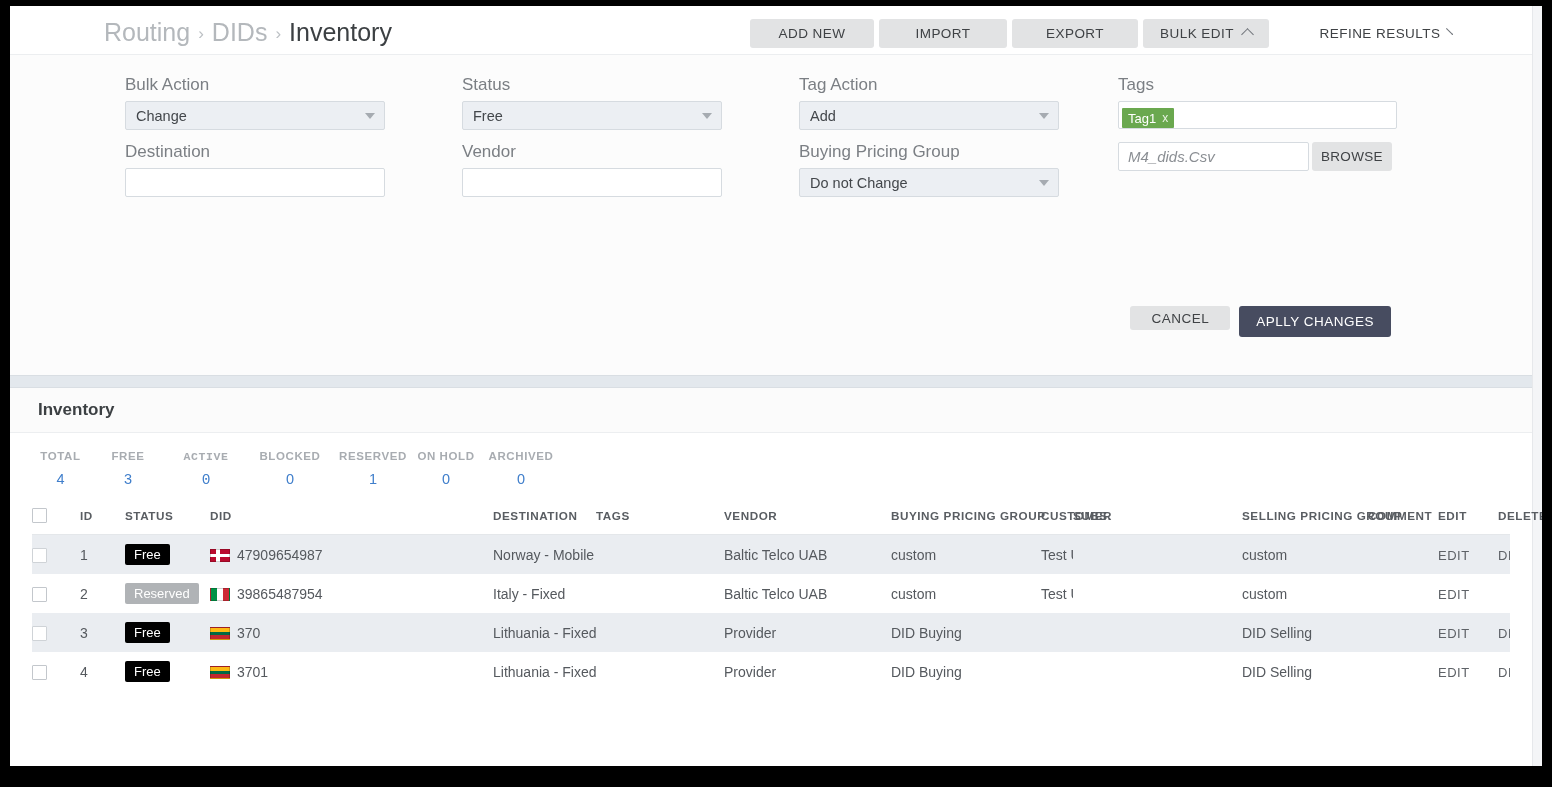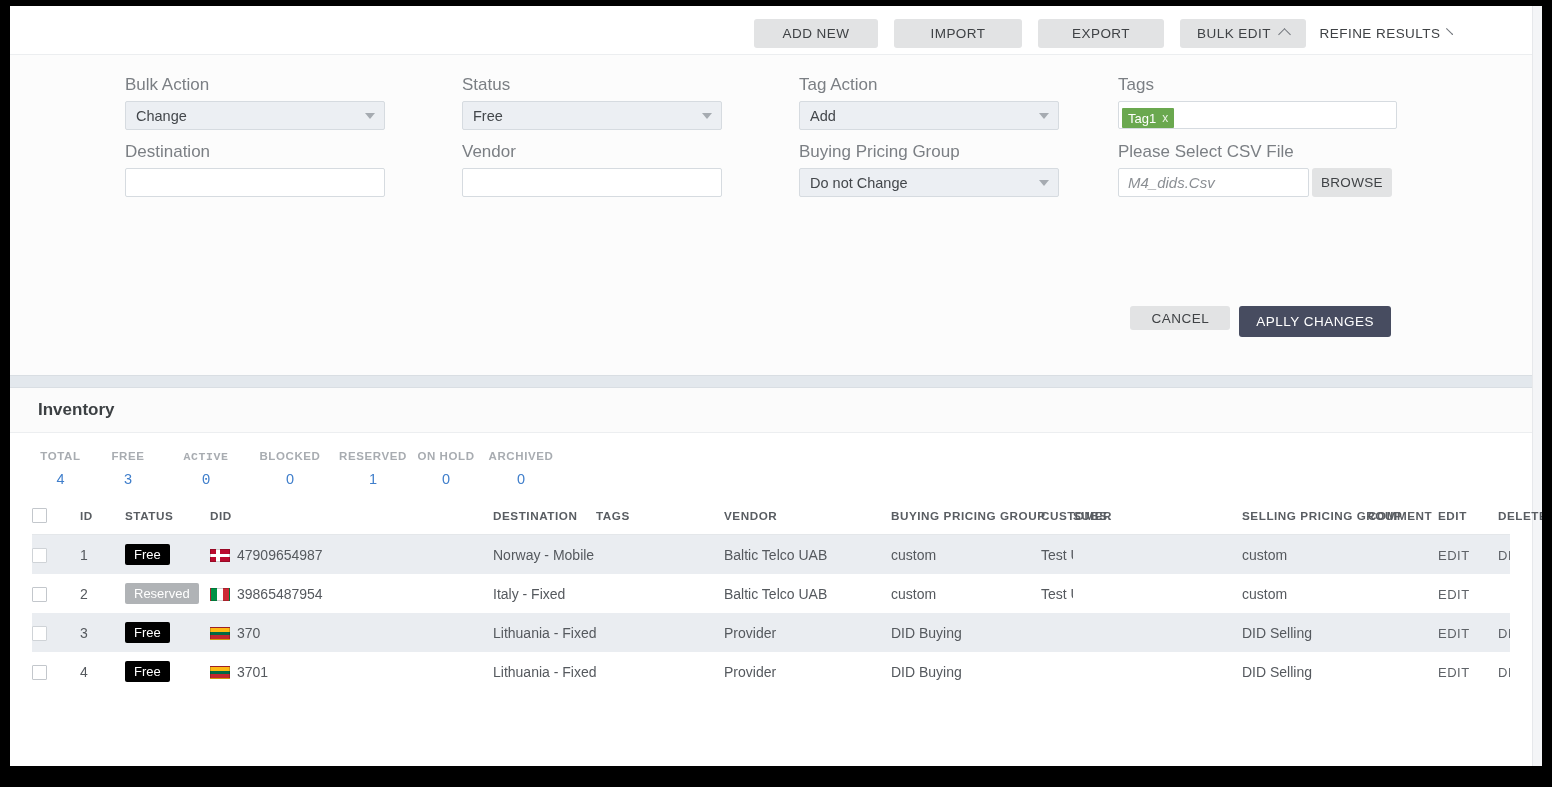--- a/index.html
+++ b/index.html
@@ -56,21 +56,21 @@
     font-size: 17px;
     padding: 0 8px;
     position: relative;
     top: -2px;
   }
 
   .topactions {
     position: absolute;
     right: 84px; top: 13px;
     display: flex;
-    gap: 16px;
+    gap: 5px;
     align-items: center;
   }
   .btn-top {
     background: #e2e3e4;
     border: none;
     border-radius: 3px;
     color: #3f4245;
     font-family: "Liberation Sans", sans-serif;
     font-size: 13.5px;
     letter-spacing: 0.45px;
@@ -80,21 +80,21 @@
     display: flex;
     align-items: center;
     justify-content: center;
     gap: 9px;
     white-space: nowrap;
   }
   .btn-top.w-addnew { width: 124px; }
   .btn-top.w-import { width: 128px; }
   .btn-top.w-export { width: 126px; }
   .btn-top.w-bulk   { width: 126px; }
-  .btn-top.w-refine { background: #ffffff; width: 126px; padding: 0 10px; }
+  .btn-top.w-refine { background: #ffffff; width: 126px; padding: 0 10px; margin-left: 48px; }
   .chev {
     display: inline-block;
     width: 9px; height: 9px;
     border-left: 1.6px solid #70747a;
     border-bottom: 1.6px solid #70747a;
     position: relative;
     top: -2px;
   }
   .chev.up   { transform: rotate(135deg); top: 1px; }
   .chev.down { transform: rotate(-45deg); top: -2px; }
@@ -346,20 +346,23 @@
 </style>
 </head>
 <body>
 
 <div id="frame">
   <div id="scrolltrack"></div>
 
   <div id="page">
 
     <div class="topbar">
+      <div class="breadcrumb">
+        <span class="crumb">Routing</span><span class="sep">›</span><span class="crumb">DIDs</span><span class="sep">›</span><span class="crumb current">Inventory</span>
+      </div>
 
       <div class="topactions">
         <button class="btn-top w-addnew">ADD NEW</button>
         <button class="btn-top w-import">IMPORT</button>
         <button class="btn-top w-export">EXPORT</button>
         <button class="btn-top w-bulk">
           <span>BULK EDIT</span>
           <span class="chev up"></span>
         </button>
         <button class="btn-top w-refine">
@@ -413,21 +416,20 @@
       <div class="field" style="left:1108px; top:20px;">
         <div class="field-label">Tags</div>
         <div class="tags-input">
           <span class="tag-chip">
             <span>Tag1</span>
             <span class="tag-x">x</span>
           </span>
         </div>
       </div>
       <div class="field" style="left:1108px; top:87px;">
-        <div class="field-label">Please Select CSV File</div>
         <div class="csvrow">
           <input class="csv-input" type="text" placeholder="M4_dids.Csv" style="">
           <button class="btn-browse">BROWSE</button>
         </div>
       </div>
 
       <div class="panel-actions">
         <button class="btn-cancel">CANCEL</button>
         <button class="btn-apply">APLLY CHANGES</button>
       </div>

